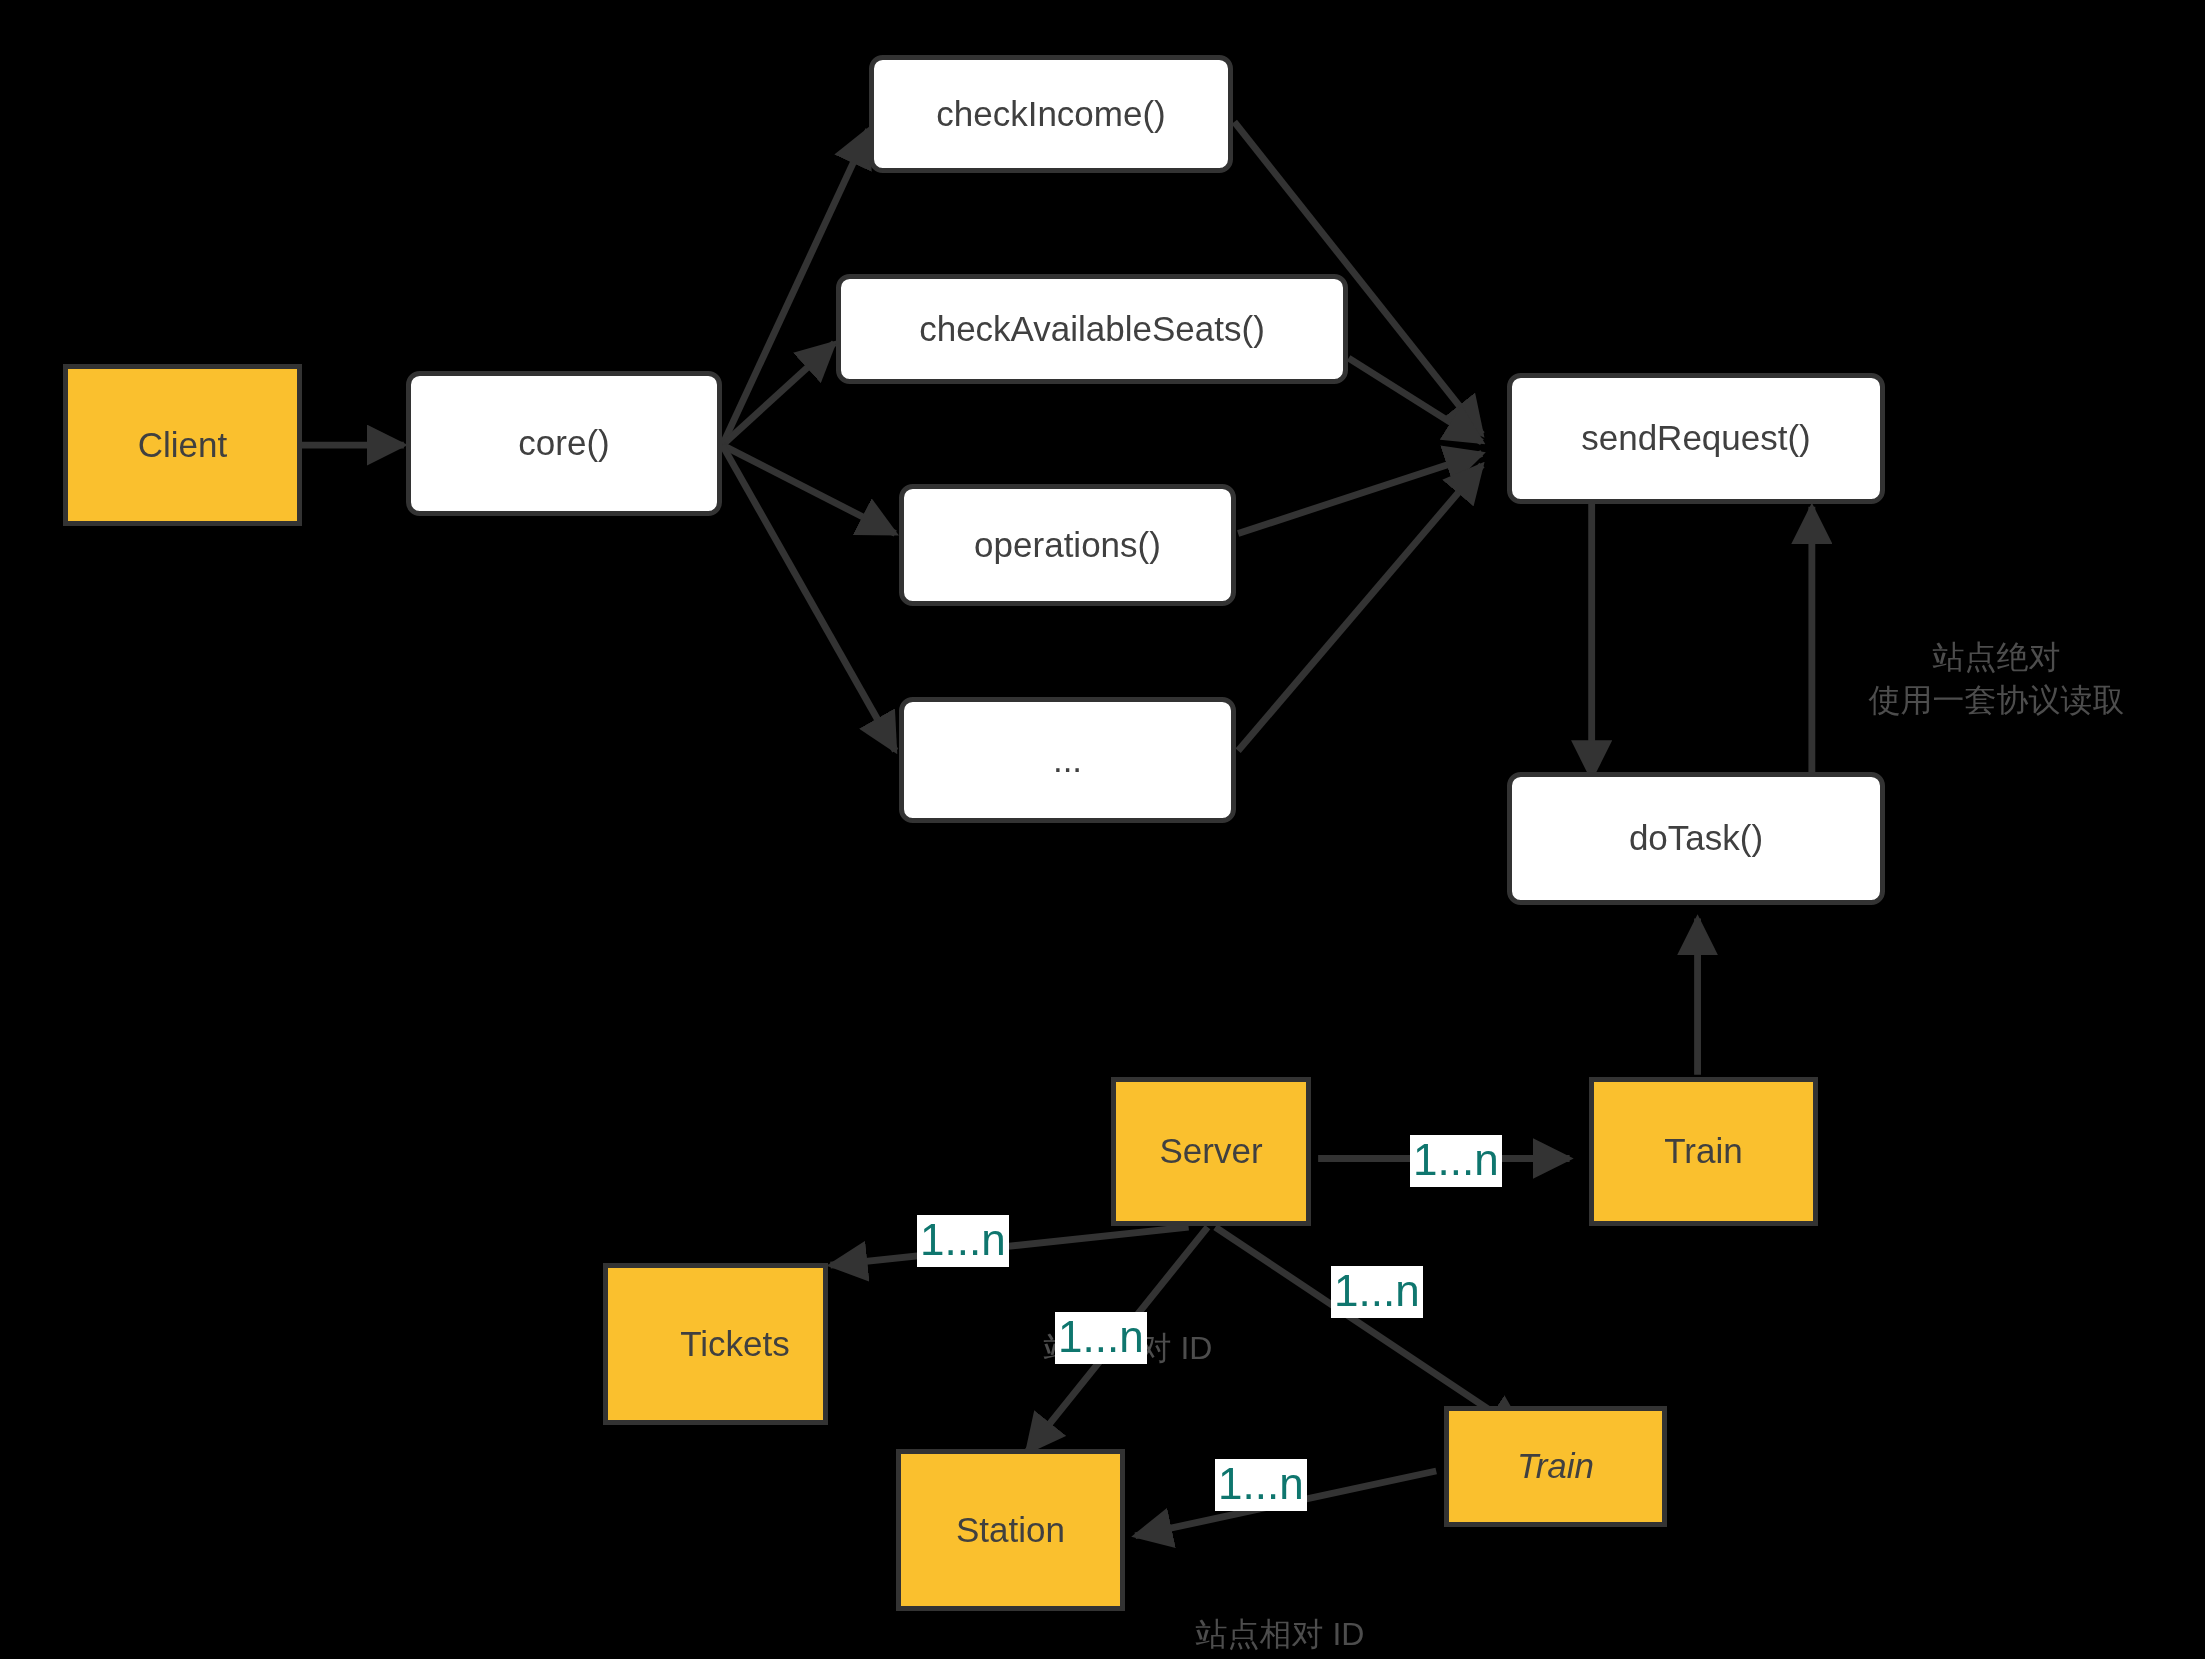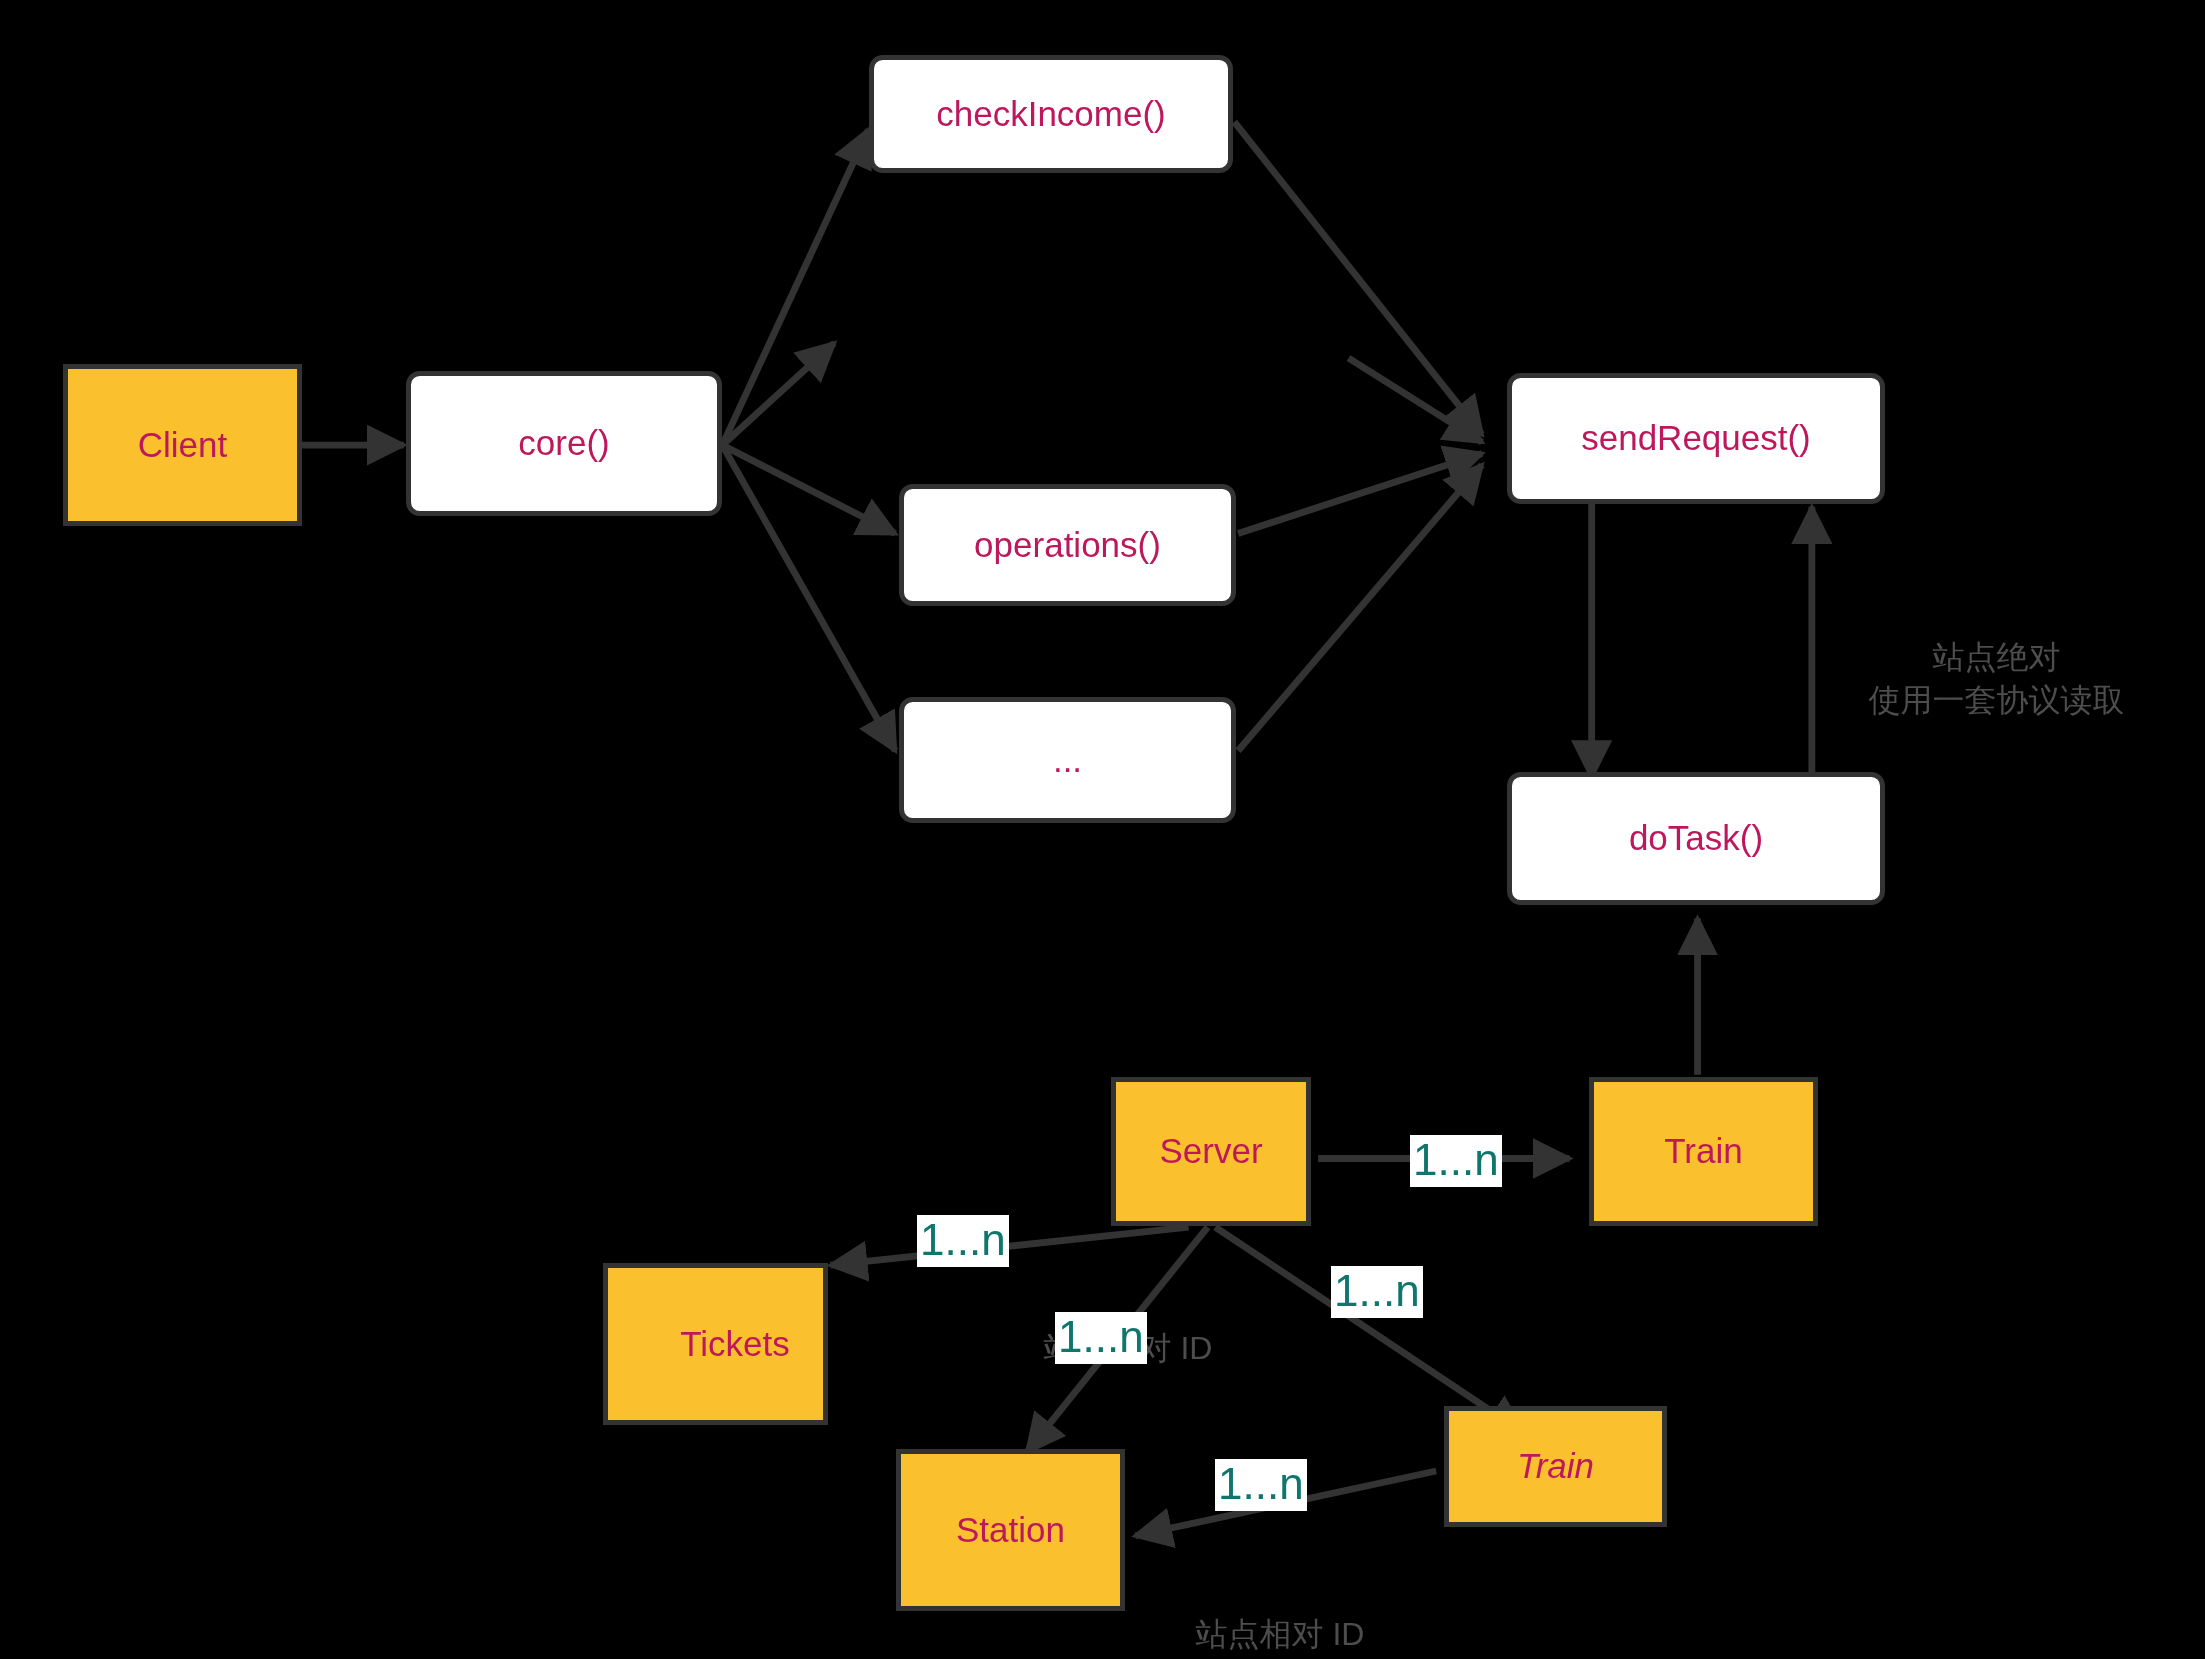--- a/index.html
+++ b/index.html
@@ -10,21 +10,21 @@
     overflow:hidden;position:relative;
   }
   #canvas{position:absolute;left:0;top:0;width:2205px;height:1660px;}
   svg#edges{position:absolute;left:0;top:0;width:2205px;height:1660px;}
 
   .node{
     position:absolute;
     box-sizing:border-box;
     display:flex;align-items:center;justify-content:center;
     text-align:right;
-    color:#be185d;
+    color:#404040;
     font-size:35px;
     line-height:1.15;
     z-index:5;
   }
   .node.white{
     background:#ffffff;
     border:5.3px solid #333333;
     border-radius:13.7px;
   }
   .node.yellow{
@@ -105,20 +105,23 @@
   </div>
 
   <div class="node white" style="left:406px;top:371px;width:316px;height:145px;">
     <span>core()</span>
   </div>
 
   <div class="node white" style="left:869px;top:55px;width:364px;height:118px;">
     <span>checkIncome()</span>
   </div>
 
+  <div class="node white" style="left:836px;top:274px;width:512px;height:110px;">
+    <span>checkAvailableSeats()</span>
+  </div>
 
   <div class="node white" style="left:899px;top:484px;width:337px;height:122px;">
     <span>operations()</span>
   </div>
 
   <div class="node white" style="left:899px;top:697px;width:337px;height:126px;">
     <span>...</span>
   </div>
 
   <div class="node white" style="left:1507px;top:373px;width:378px;height:131px;">

